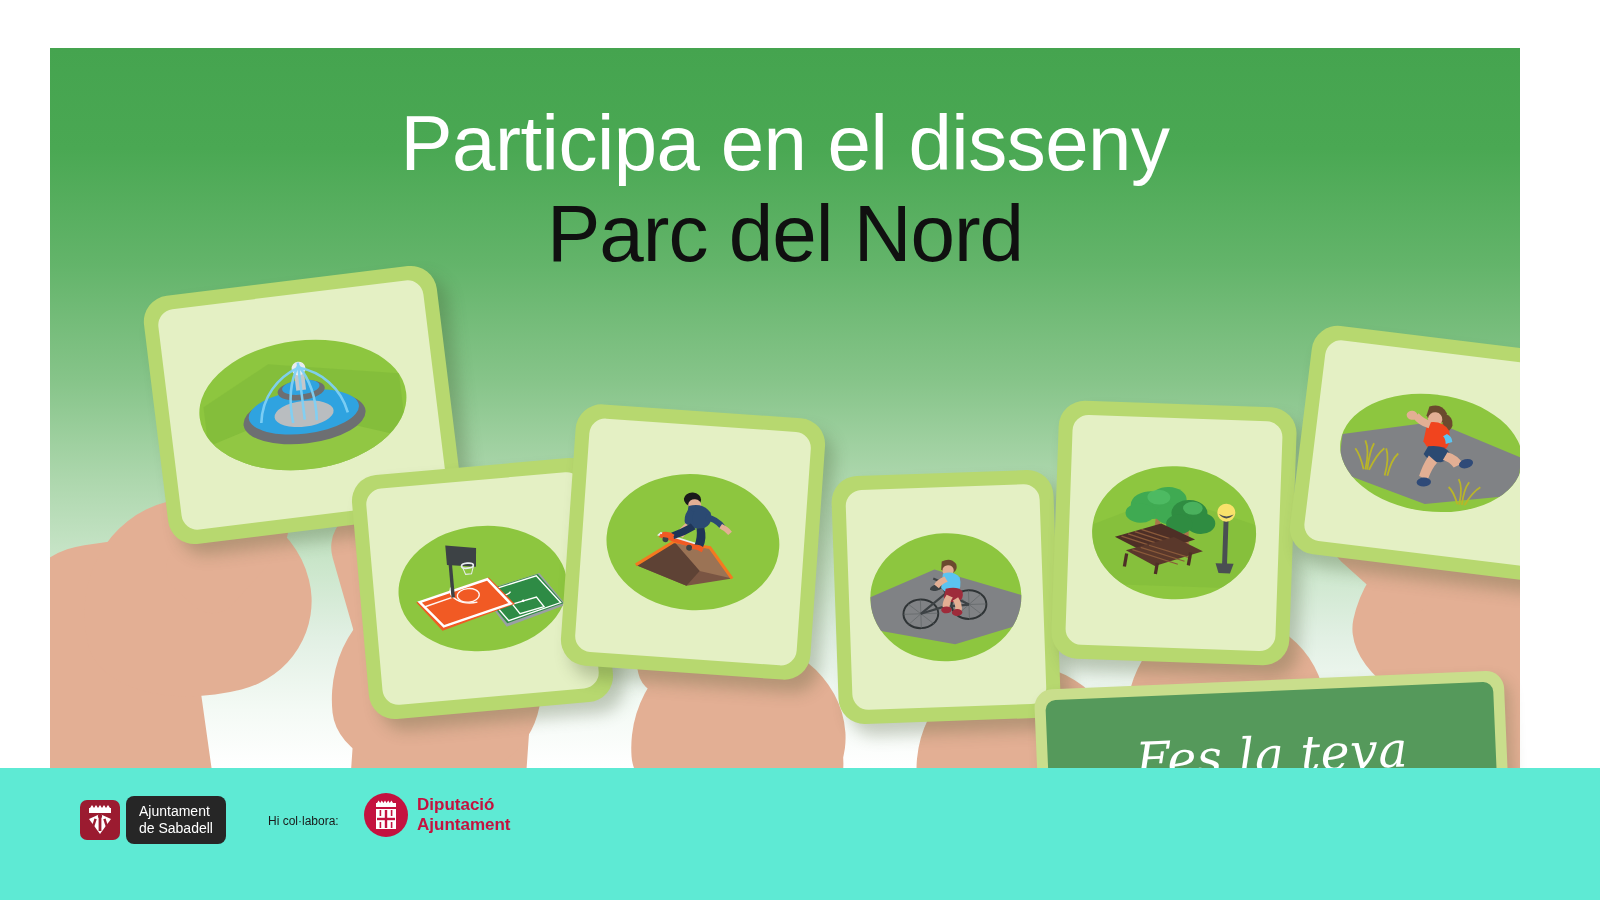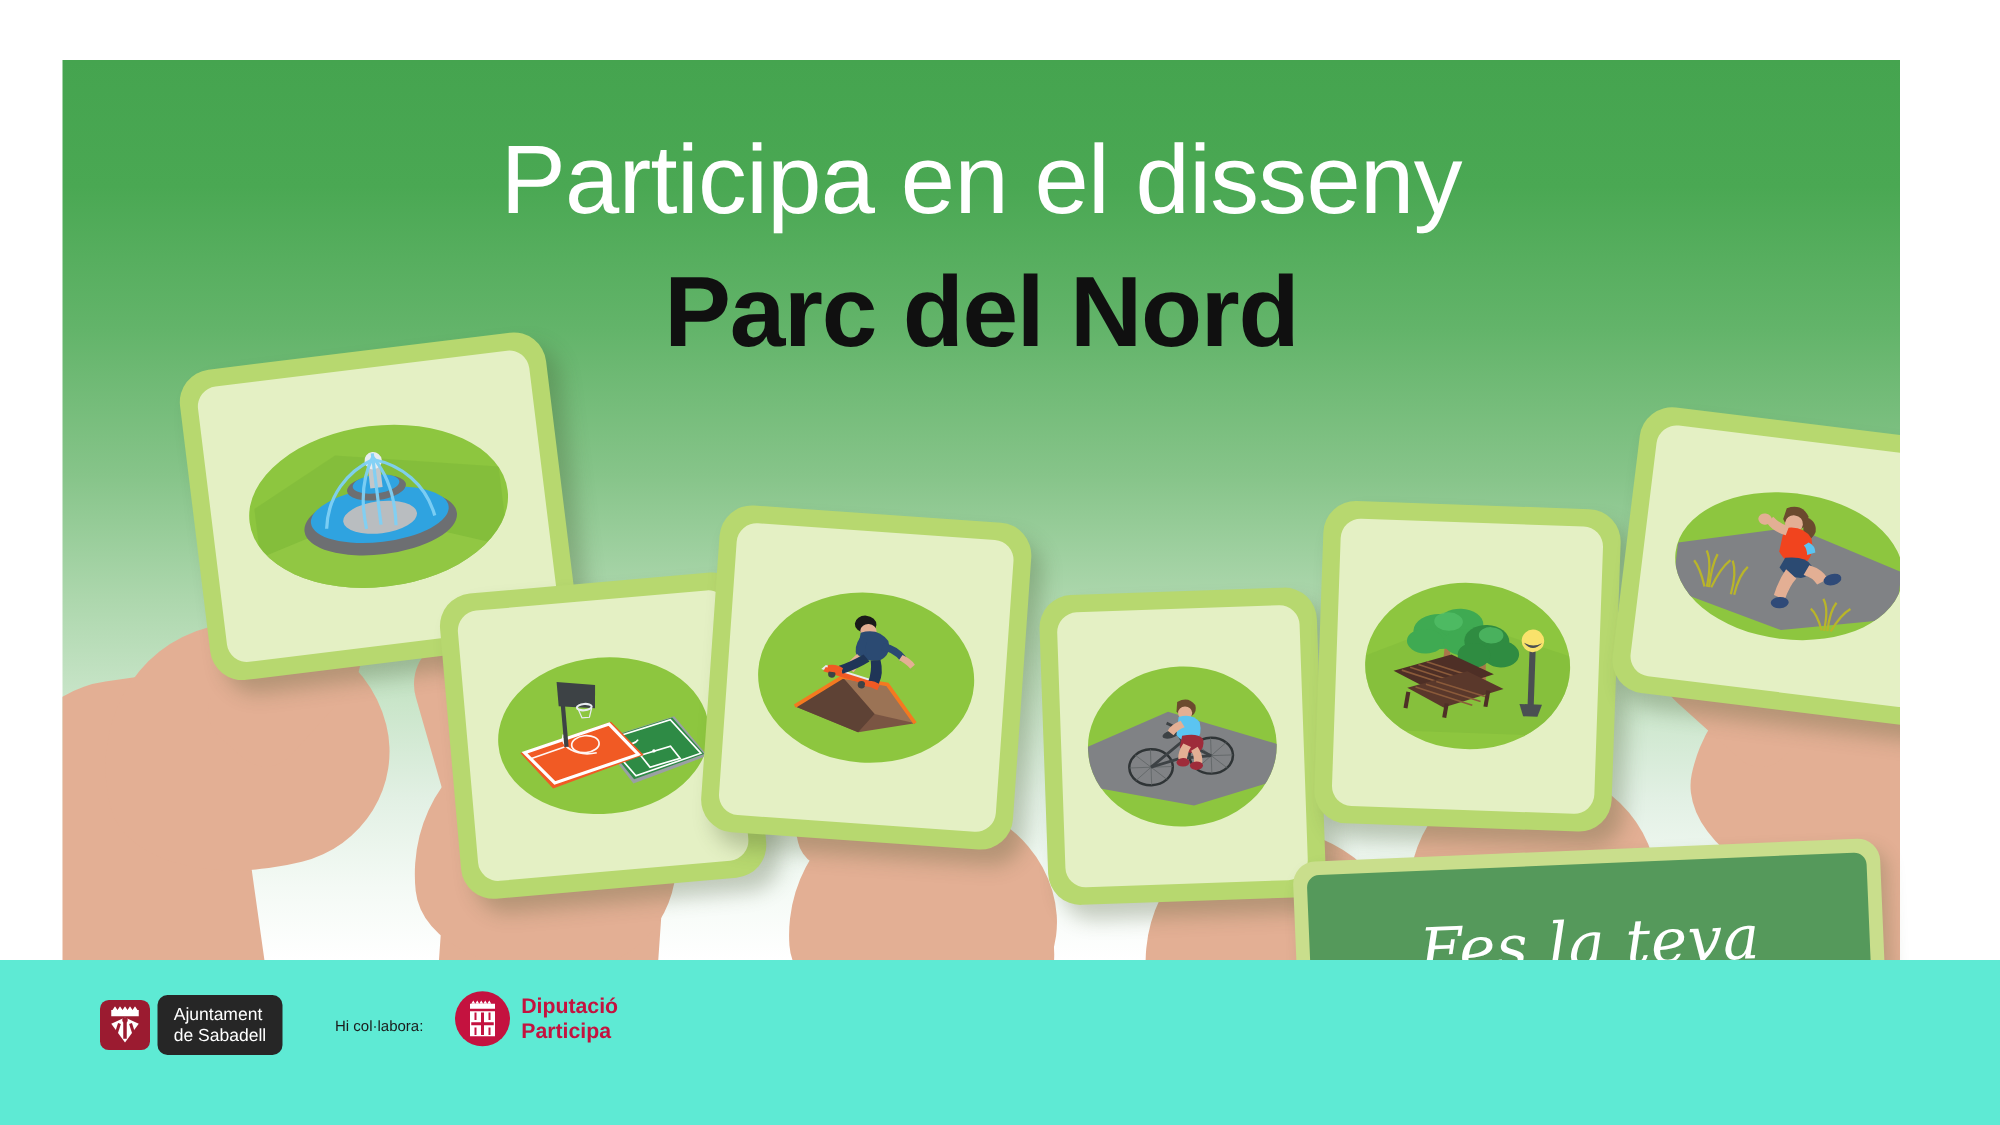--- a/index.html
+++ b/index.html
@@ -18,21 +18,21 @@
 
   
   #title-block{
     position:absolute;left:0;top:52px;width:1470px;text-align:center;
     z-index:40;pointer-events:none;
   }
   .t-line{
     font-size:78px;line-height:86px;color:#ffffff;font-weight:400;
     letter-spacing:-0.5px;white-space:nowrap;
   }
-  .t-line.bold{color:#101010;font-weight:700;font-size:80px;line-height:96px;letter-spacing:-1px;margin-top:16px;}
+  .t-line.bold{color:#101010;font-weight:400;font-size:80px;line-height:96px;letter-spacing:-1px;}
 
   
   .hand{position:absolute;background:#e3af94;z-index:20;}
   .hand .palm{position:absolute;background:#e3af94;border-radius:48% 52% 40% 60%/60% 55% 45% 40%;}
   .hand .finger{position:absolute;background:#e3af94;border-radius:44px 44px 30px 30px;}
   .hand .arm{position:absolute;background:#e3af94;}
 
   
   #hand1{left:-30px;top:440px;width:330px;height:420px;background:none;}
   #hand1 .arm{left:0;top:55px;width:185px;height:370px;
@@ -434,18 +434,18 @@
             <rect x="13.8" y="11" width="2.4" height="18"></rect>
             <rect x="6" y="18.8" width="18" height="2.4"></rect>
             <rect x="8.6" y="11" width="1.6" height="6"></rect>
             <rect x="19.8" y="11" width="1.6" height="6"></rect>
             <rect x="8.6" y="23" width="1.6" height="6"></rect>
             <rect x="19.8" y="23" width="1.6" height="6"></rect>
           </g>
         </svg>
       </div>
       <div class="dipu-text">Diputació
-Participa</div>
+Ajuntament</div>
     </div>
 
   </div>
 
 </div>
 
 </body></html>

